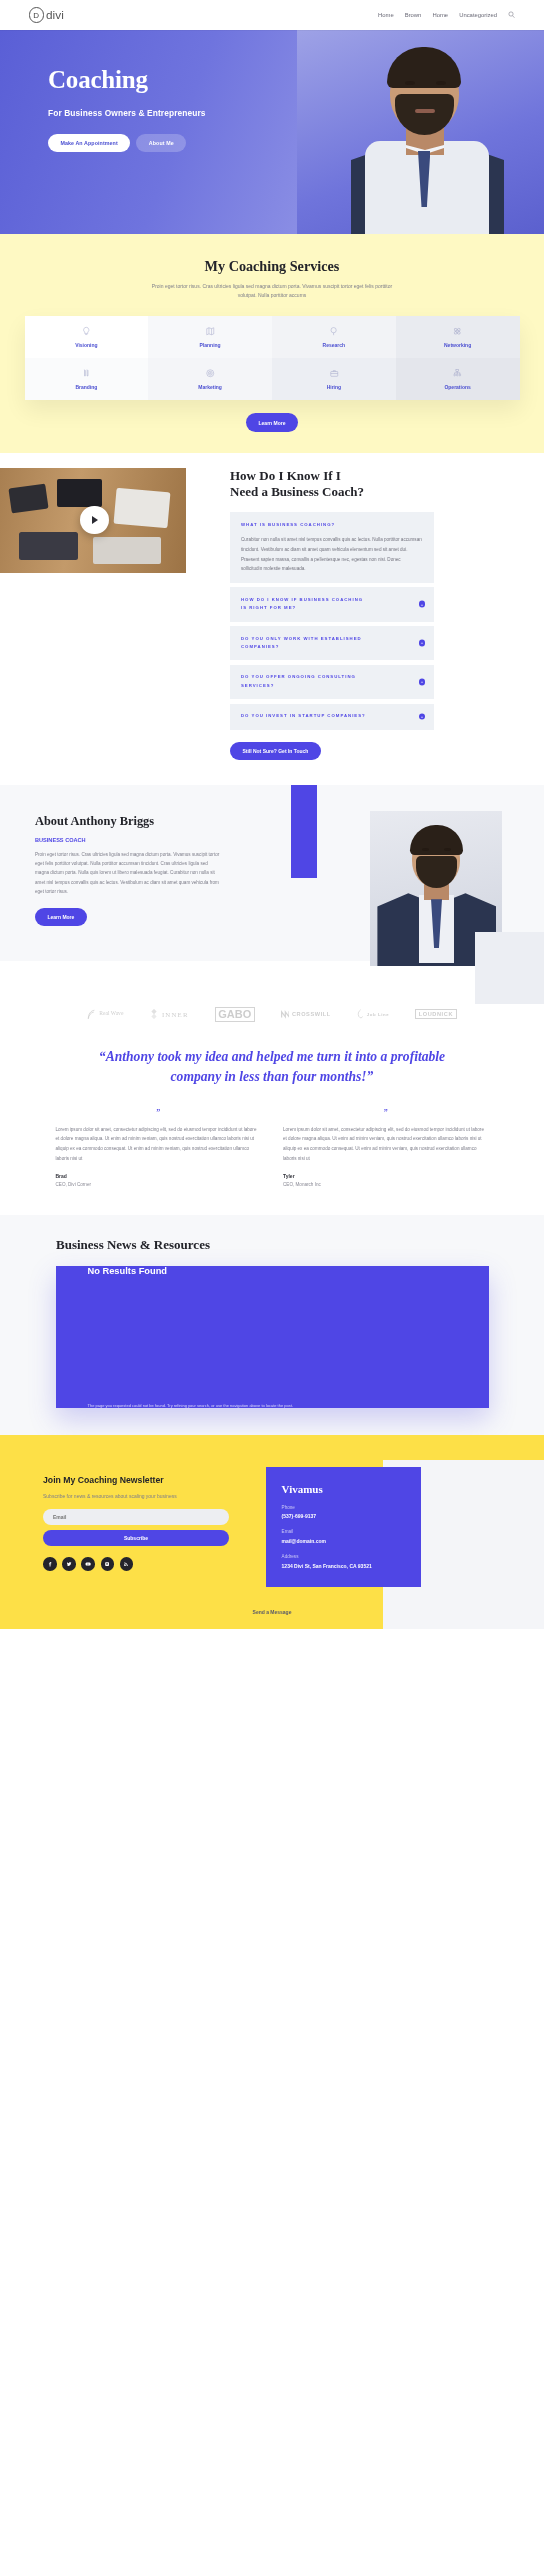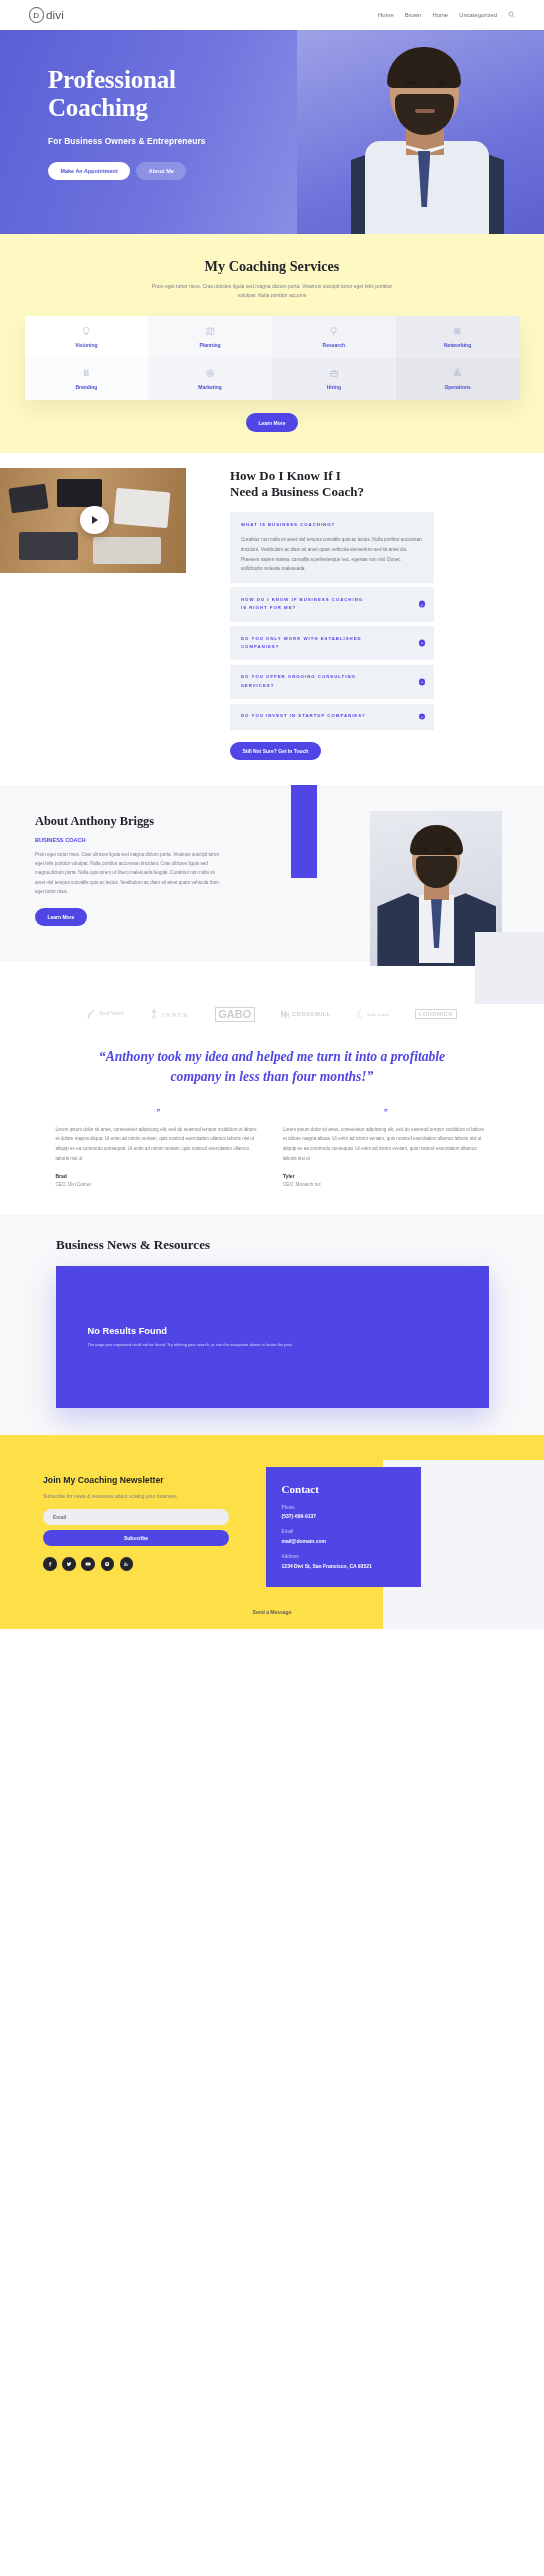--- a/index.html
+++ b/index.html
@@ -154,21 +154,21 @@
   .test-body { margin-top:7.4px; font-size:4.6px; line-height:2.1; color:#7e7e8a; }
   .test-name { margin-top:10px; font-size:5px; font-weight:700; color:#33343c; }
   .test-role { margin-top:2.5px; font-size:4.6px; color:#8a8a95; }
 
   
   .blog { background:#f7f8fa; padding:22px 0 27px; }
   .blog-h2 { font-family:"Liberation Serif", serif; font-size:13px; color:#23242a; font-weight:700; margin-left:56px; }
   .blog-card {
     margin:12.4px auto 0; width:433px; height:142px; background:#4f46e5;
     box-shadow:0 11px 25px rgba(79,70,229,.25);
-    display:flex; flex-direction:column; justify-content:center; padding-left:32px;
+    display:flex; flex-direction:column; justify-content:space-between; padding-left:32px;
   }
   .nores-h { font-size:9.3px; color:#fff; font-weight:700; }
   .nores-p { margin-top:6.2px; font-size:4px; color:#dcd9fb; }
 
   
   .footer { position:relative; background:#fde047; padding:32px 0 0; }
   .footer-bg { position:absolute; right:0; top:25px; width:161px; height:186px; background:#f4f5f8; }
   .foot-wrap { position:relative; display:flex; width:458px; margin:0 auto; align-items:flex-start; gap:18.6px; }
   .news { width:204px; padding-top:8.7px; }
   .news-h { font-size:8.7px; color:#23242a; font-weight:700; }
@@ -218,21 +218,20 @@
       <div class="hp-hair"></div>
       <div class="hp-beard"></div>
     <div class="hp-eyeL"></div>
       <div class="hp-eyeR"></div>
       <div class="hp-mouth"></div>
     <div class="hp-collar"></div>
       <div class="hp-tie"></div>
   </div>
   <div class="hero-inner">
     <div class="hero-h1">
-      <div>Professional</div>
       <div>Coaching</div>
     </div>
     <div class="hero-sub">For Business Owners &amp; Entrepreneurs</div>
     <div class="hero-btns">
       <button class="btn btn-white">Make An Appointment</button>
       <button class="btn btn-ghost">About Me</button>
     </div>
   </div>
 </div>
 
@@ -485,21 +484,21 @@
           <a class="soc">
             <svg viewBox="0 0 24 24">
               <circle cx="6.5" cy="17.5" r="2.1"></circle>
               <path d="M4.4 11.2v3a5.4 5.4 0 0 1 5.4 5.4h3c0-4.64-3.76-8.4-8.4-8.4zM4.4 5.4v3c6.18 0 11.2 5.02 11.2 11.2h3C18.6 11.74 12.26 5.4 4.4 5.4z"></path>
             </svg>
           </a>
       </div>
     </div>
 
     <div class="contact-card">
-      <div class="contact-h">Contact</div>
+      <div class="contact-h">Vivamus</div>
       <div class="c-label">Phone</div>
       <div class="c-val">(537)-699-9137</div>
       <div class="c-label">Email</div>
       <div class="c-val">mail@domain.com</div>
       <div class="c-label">Address</div>
       <div class="c-val">1234 Divi St, San Francisco, CA 93521</div>
     </div>
   </div>
 
   <div class="send-wrap">

